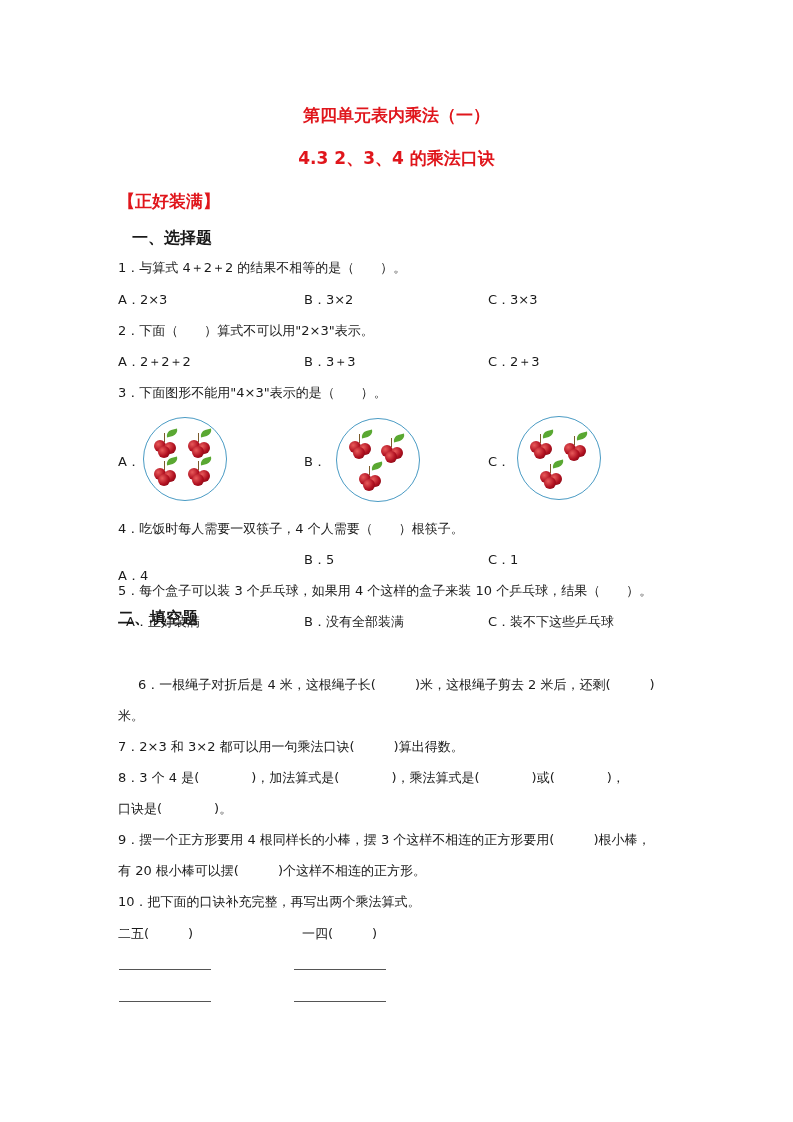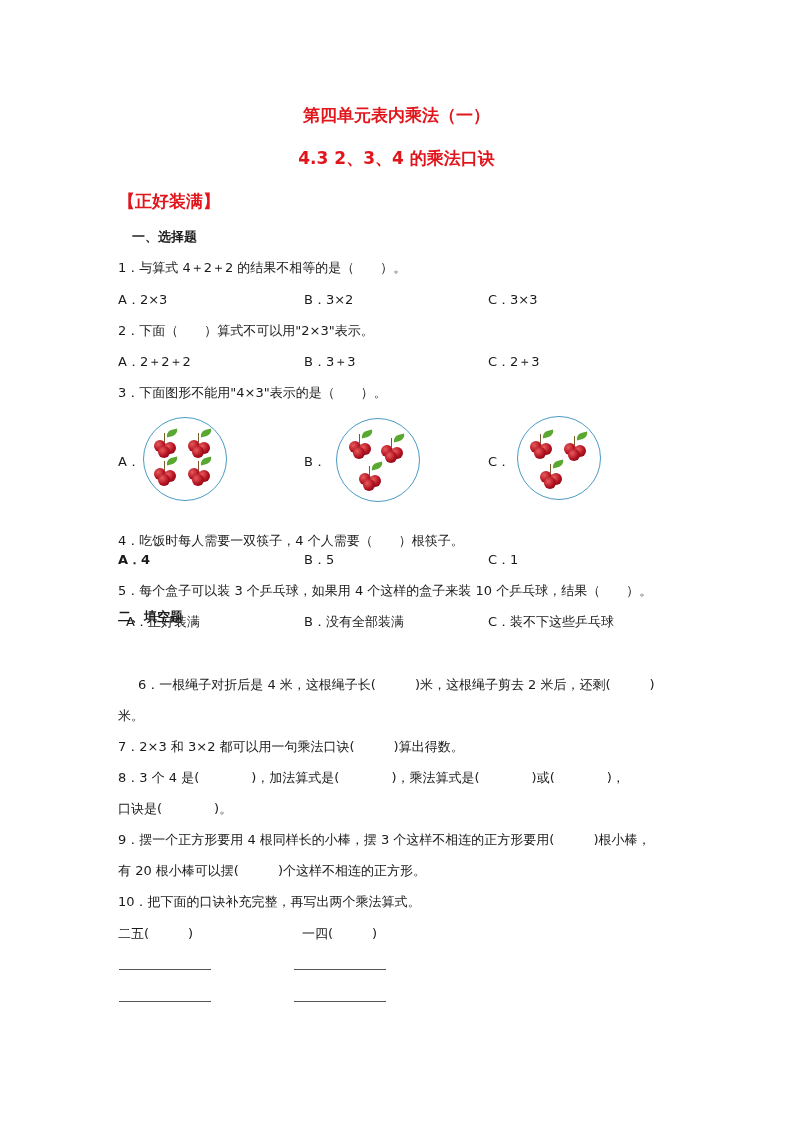--- a/index.html
+++ b/index.html
@@ -11,21 +11,21 @@
   .abs { position: absolute; white-space: nowrap; }
   .title {
     left: 0; width: 793px; text-align: center;
     color: #e0161c; font-weight: bold; font-size: 17px;
     font-family: "DejaVu Sans", "Liberation Sans", sans-serif;
   }
   .sec-red {
     color: #e0161c; font-weight: bold; font-size: 17px;
     font-family: "DejaVu Sans", "Liberation Sans", sans-serif;
   }
-  .sec { font-weight: bold; font-size: 13px; font-family: "DejaVu Sans", "Liberation Sans", sans-serif; }
+  .sec { font-weight: bold; font-size: 16px; font-family: "DejaVu Sans", "Liberation Sans", sans-serif; }
   .q { font-size: 13px; font-family: "DejaVu Sans", "Liberation Sans", sans-serif; }
   .opt { font-size: 13px; font-family: "DejaVu Sans", "Liberation Sans", sans-serif; }
   .circle {
     position: absolute; width: 82px; height: 82px; border-radius: 50%;
     border: 1.5px solid #4a9bc4; background: #fff;
   }
   .cherry-group { position: absolute; width: 30px; height: 28px; }
   .cherry {
     position: absolute; width: 12px; height: 12px; border-radius: 50%;
     background: radial-gradient(circle at 35% 35%, #e85a5a 0%, #b01020 55%, #6e0610 100%);
@@ -133,22 +133,22 @@
   </div>
   <div class="cherry-group" style="left:20px; top:44px;">
     <div class="leaf" style="left:14px; top:0px;"></div>
       <div class="stem" style="left:12px; top:3px;"></div>
     <div class="cherry" style="left:2px; top:10px;"></div>
       <div class="cherry" style="left:12px; top:12px;"></div>
       <div class="cherry" style="left:6px; top:16px;"></div>
   </div>
 </div>
 
-<div class="abs q" style="left:118px; top:532px;">4．吃饭时每人需要一双筷子，4 个人需要（　　）根筷子。</div>
-<div class="abs opt" style="left:118px; top:551px;font-weight:bold;">A．4</div>
+<div class="abs q" style="left:118px; top:520px;">4．吃饭时每人需要一双筷子，4 个人需要（　　）根筷子。</div>
+<div class="abs opt" style="left:118px; top:567px;">A．4</div>
 <div class="abs opt" style="left:304px; top:551px;">B．5</div>
 <div class="abs opt" style="left:488px; top:551px;">C．1</div>
 
 <div class="abs q" style="left:118px; top:582px;">5．每个盒子可以装 3 个乒乓球，如果用 4 个这样的盒子来装 10 个乒乓球，结果（　　）。</div>
 <div class="abs opt" style="left:126px; top:613px;">A．正好装满</div>
 <div class="abs opt" style="left:304px; top:613px;">B．没有全部装满</div>
 <div class="abs opt" style="left:488px; top:613px;">C．装不下这些乒乓球</div>
 
 <div class="abs sec" style="left:118px; top:608px;">二、填空题</div>
 

